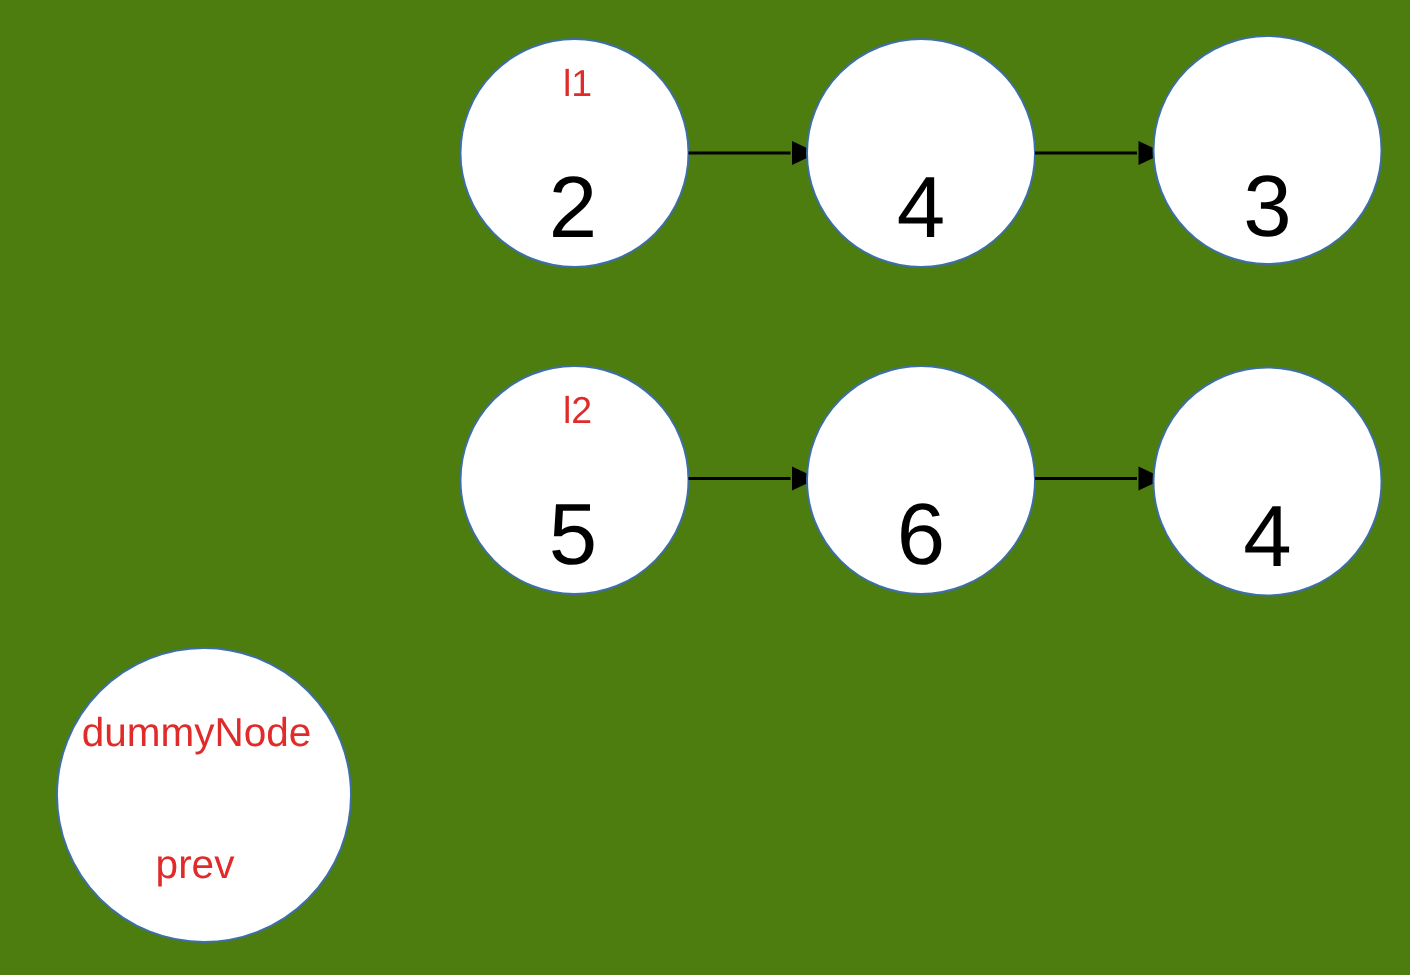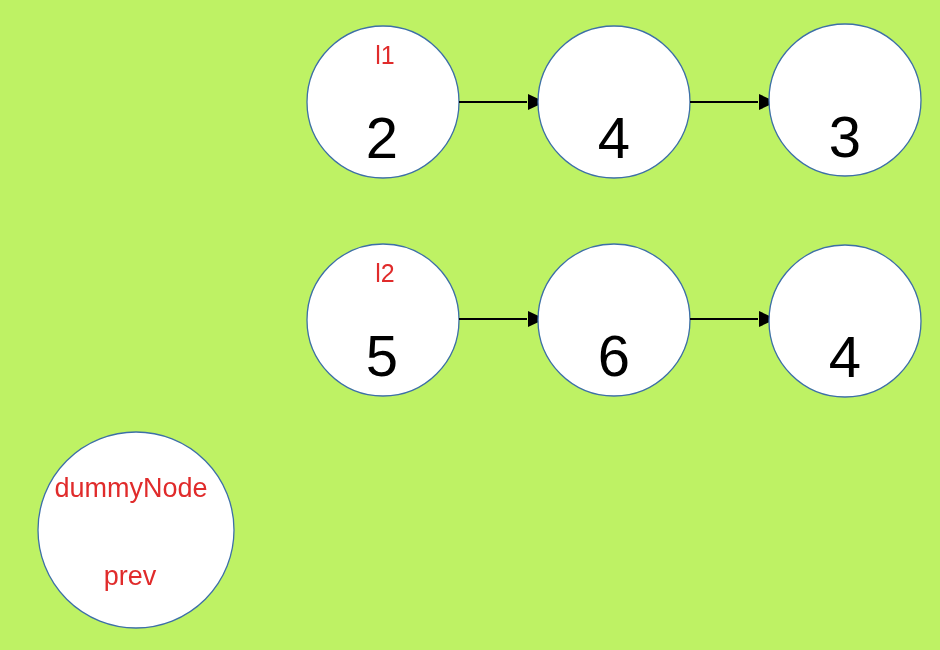--- a/index.html
+++ b/index.html
@@ -8,21 +8,21 @@
     padding: 0;
     background: #ffffff;
   }
   body {
     font-family: "Liberation Sans", sans-serif;
   }
   #canvas {
     position: relative;
     width: 940px;
     height: 650px;
-    background: #bef264;
+    background: #4d7c0f;
     overflow: hidden;
   }
   #diagram-svg {
     position: absolute;
     top: 0;
     left: 0;
     width: 940px;
     height: 650px;
     display: block;
   }

